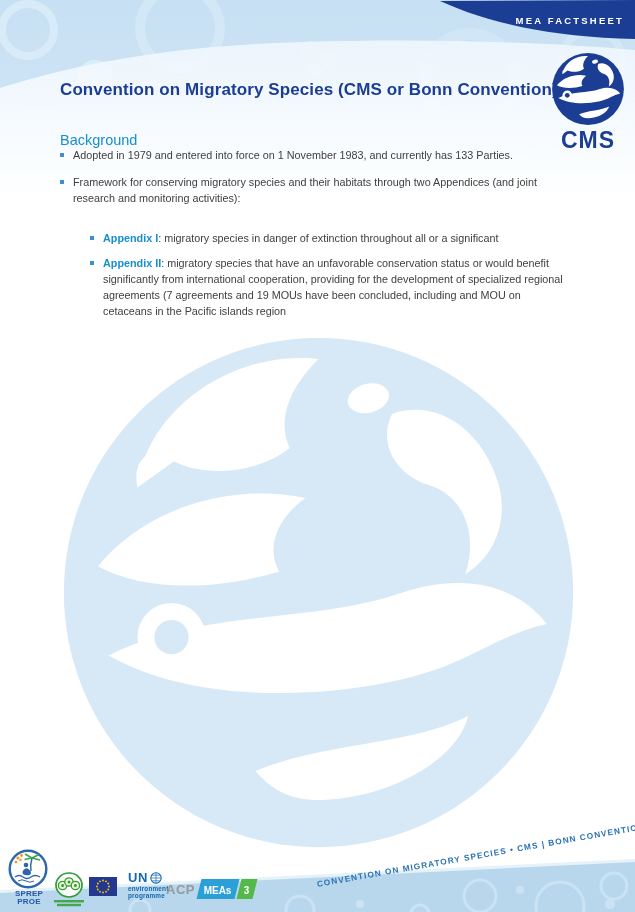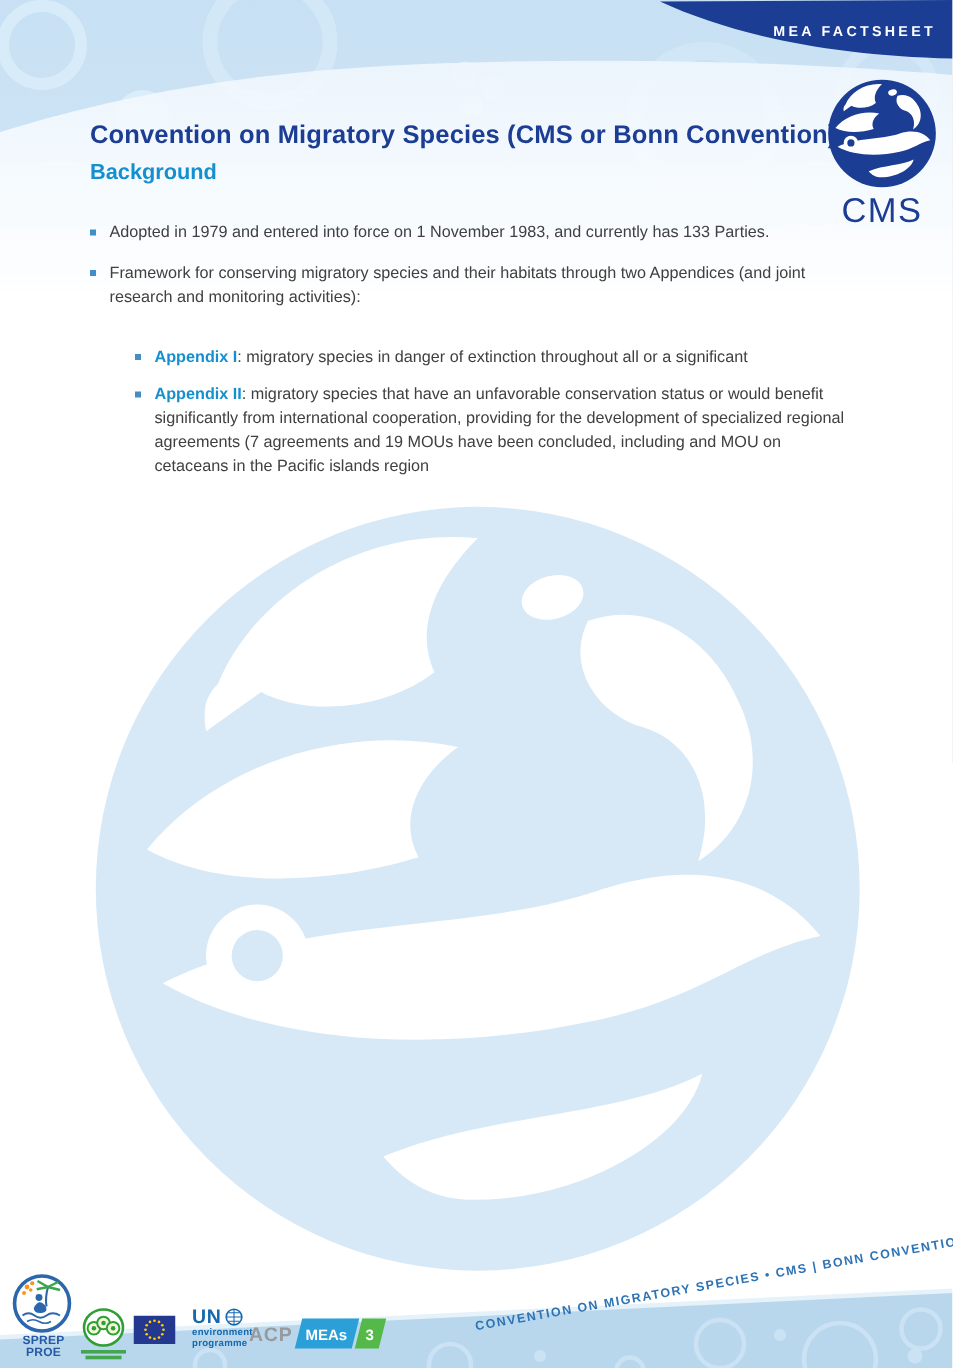--- a/index.html
+++ b/index.html
@@ -22,28 +22,28 @@
     font-family:"Liberation Sans",sans-serif;font-weight:bold;font-size:9.5px;
     letter-spacing:2.2px;fill:#ffffff;
   }
 
   
   .title{
     position:absolute;left:60px;top:80px;width:500px;margin:0;z-index:2;
     font-size:17px;font-weight:bold;color:var(--navy,#1c3d94);letter-spacing:.1px;
   }
   .section-heading{
-    position:absolute;left:60px;top:107px;margin:0;z-index:2;
-    font-size:14.5px;font-weight:bold;color:var(--cyan,#168fce);
+    position:absolute;left:60px;top:132px;margin:0;z-index:2;
+    font-size:14.5px;font-weight:normal;color:var(--cyan,#168fce);
   }
 
   
   .cms-logo{position:absolute;left:547px;top:52px;width:82px;z-index:2;text-align:center;color:var(--navy,#1c3d94);}
   .cms-logo .emblem{margin:0 auto;}
-  .cms-label{font-size:23px;font-weight:normal;color:var(--navy,#1c3d94);letter-spacing:1px;margin-top:1px;}
+  .cms-label{font-size:23px;font-weight:bold;color:var(--navy,#1c3d94);letter-spacing:1px;margin-top:1px;}
 
   
   .bullets{
     position:absolute;left:60px;top:148px;width:512px;z-index:2;
     margin:0;padding:0;list-style:none;
     font-size:10.8px;line-height:1.48;color:var(--body_text,#404040);
   }
   .bullets li{position:relative;padding-left:13px;margin-bottom:11px;}
   .bullets .sq{position:absolute;left:0;top:5px;width:4px;height:4px;background:#3f8fcb;}
   .sub{margin:24px 0 0 17px;padding:0;list-style:none;}

